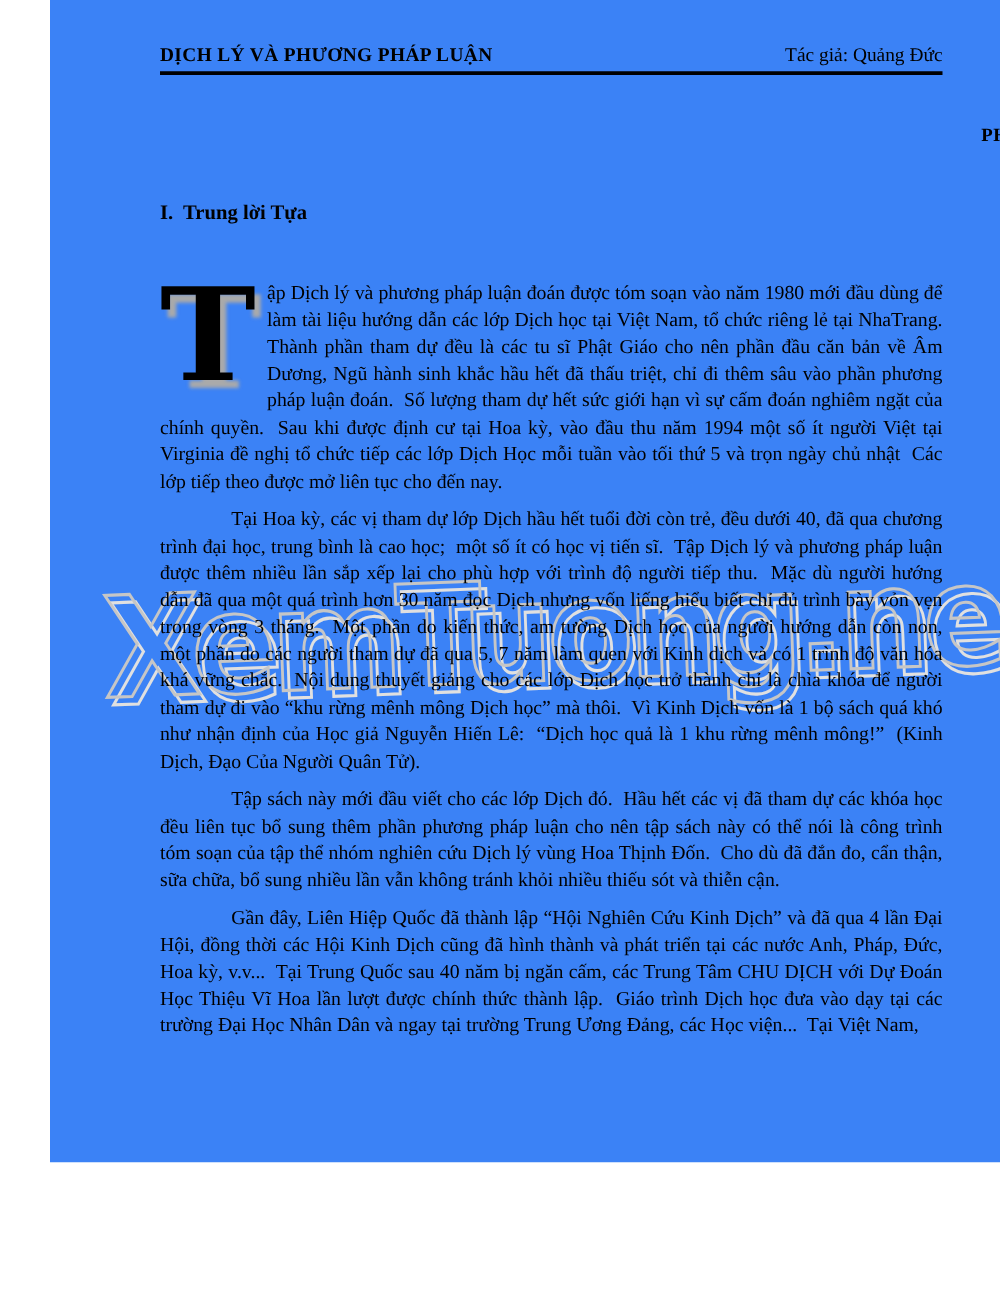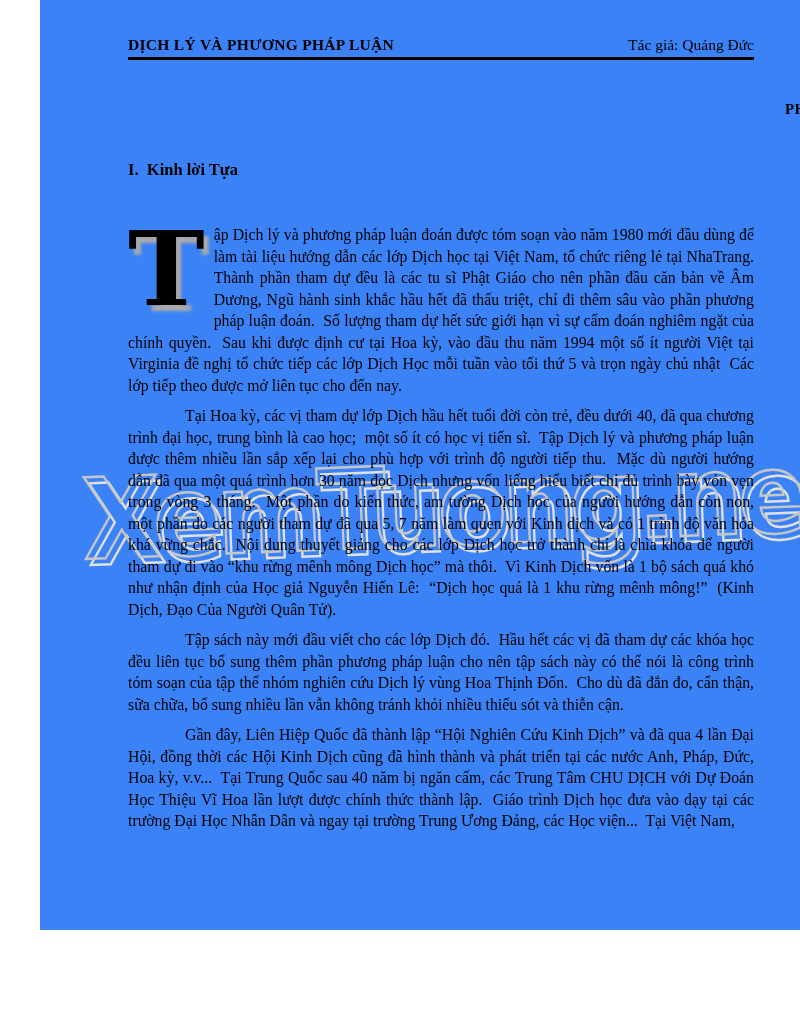--- a/index.html
+++ b/index.html
@@ -104,21 +104,21 @@
 
 <div class="page">
 
   <div class="page-header">
     <span class="header-title">DỊCH LÝ VÀ PHƯƠNG PHÁP LUẬN</span>
     <span class="header-author"><span>Tác giả: </span><span class="author-name">Quảng Đức</span></span>
   </div>
 
   <div class="part-title">PHẦN I</div>
 
-  <div class="section-heading">I.  Kinh lời Tựa</div>
+  <div class="section-heading">I.  Trung lời Tựa</div>
 
   <div class="watermark">
     <span class="wm-shadow">XemTuong.net</span>
     <span class="wm-main">XemTuong.net</span>
   </div>
 
   <div class="doc-body">
     <p><span class="dropcap">T</span><span>ập Dịch lý và phương pháp luận đoán được tóm soạn vào năm 1980 mới đầu dùng để làm tài liệu hướng dẫn các lớp Dịch học tại Việt Nam, tổ chức riêng lẻ tại NhaTrang.  Thành phần tham dự đều là các tu sĩ Phật Giáo cho nên phần đầu căn bản về Âm Dương, Ngũ hành sinh khắc hầu hết đã thấu triệt, chỉ đi thêm sâu vào phần phương pháp luận đoán.  Số lượng tham dự hết sức giới hạn vì sự cấm đoán nghiêm ngặt của chính quyền.  Sau khi được định cư tại Hoa kỳ, vào đầu thu năm 1994 một số ít người Việt tại Virginia đề nghị tổ chức tiếp các lớp Dịch Học mỗi tuần vào tối thứ 5 và trọn ngày chủ nhật  Các lớp tiếp theo được mở liên tục cho đến nay.</span></p>
     <p class="indent">Tại Hoa kỳ, các vị tham dự lớp Dịch hầu hết tuổi đời còn trẻ, đều dưới 40, đã qua chương trình đại học, trung bình là cao học;  một số ít có học vị tiến sĩ.  Tập Dịch lý và phương pháp luận được thêm nhiều lần sắp xếp lại cho phù hợp với trình độ người tiếp thu.  Mặc dù người hướng dẫn đã qua một quá trình hơn 30 năm đọc Dịch nhưng vốn liếng hiểu biết chỉ đủ trình bày vỏn vẹn trong vòng 3 tháng.  Một phần do kiến thức, am tường Dịch học của người hướng dẫn còn non, một phần do các người tham dự đã qua 5, 7 năm làm quen với Kinh dịch và có 1 trình độ văn hóa khá vững chắc.  Nội dung thuyết giảng cho các lớp Dịch học trở thành chỉ là chìa khóa để người tham dự đi vào “khu rừng mênh mông Dịch học” mà thôi.  Vì Kinh Dịch vốn là 1 bộ sách quá khó như nhận định của Học giả Nguyễn Hiến Lê:  “Dịch học quả là 1 khu rừng mênh mông!”  (Kinh Dịch, Đạo Của Người Quân Tử).</p>
     <p class="indent">Tập sách này mới đầu viết cho các lớp Dịch đó.  Hầu hết các vị đã tham dự các khóa học đều liên tục bổ sung thêm phần phương pháp luận cho nên tập sách này có thể nói là công trình tóm soạn của tập thể nhóm nghiên cứu Dịch lý vùng Hoa Thịnh Đốn.  Cho dù đã đắn đo, cẩn thận, sữa chữa, bổ sung nhiều lần vẫn không tránh khỏi nhiều thiếu sót và thiễn cận.</p>

